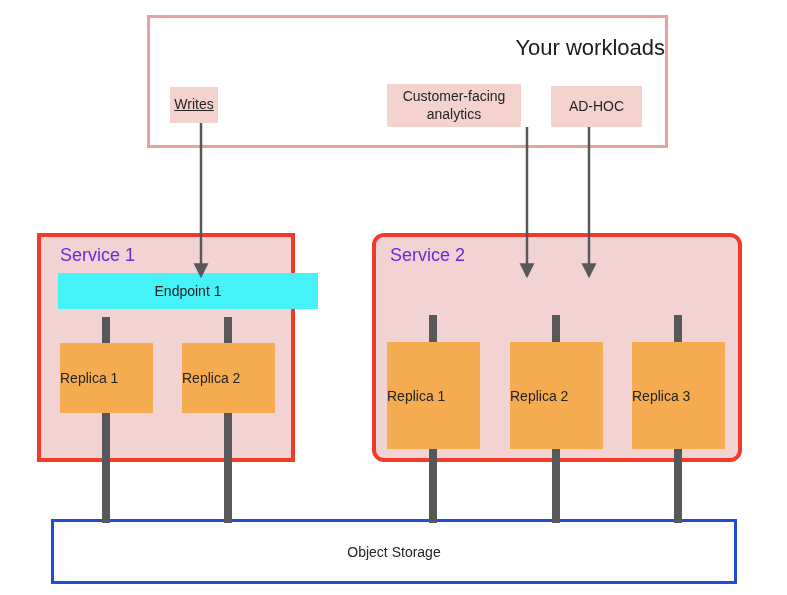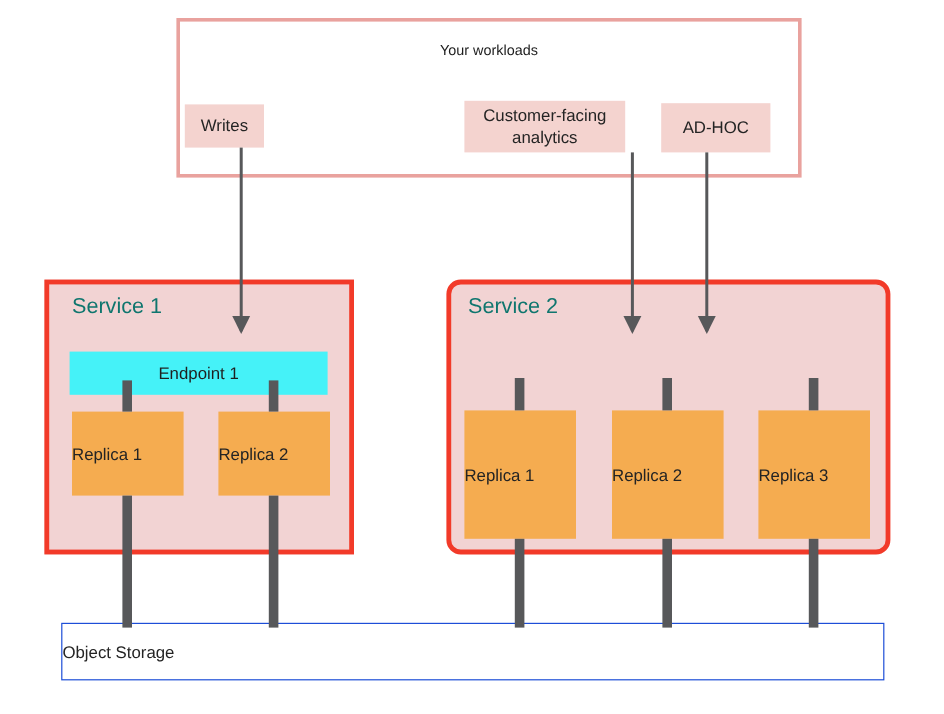--- a/index.html
+++ b/index.html
@@ -14,72 +14,72 @@
   }
   .abs { position: absolute; box-sizing: border-box; }
 
   
   .workloads-box {
     left: 147px; top: 15px; width: 521px; height: 133px;
     border: 3px solid #e9a29e; background: #ffffff;
   }
   .workloads-title {
     position: absolute; left: 0; top: 17px; width: 100%;
-    text-align: center; font-size: 12px; color: #1c1c1c;
+    text-align: right; font-size: 22px; color: #1c1c1c;
   }
   .chip {
     position: absolute; box-sizing: border-box;
     background: #f4d3cf; color: #242424;
     display: flex; align-items: center; justify-content: center;
     text-align: center; font-size: 14px; line-height: 1.25;
   }
-  .chip-writes    { left: 4px;  top: 69px; width: 66px;  height: 36px; }
+  .chip-writes    { left: 20px;  top: 69px; width: 48px;  height: 36px; text-decoration: underline; }
   .chip-analytics { left: 237px; top: 66px; width: 134px; height: 43px; }
   .chip-adhoc     { left: 401px; top: 68px; width: 91px;  height: 41px; }
 
   
   .service-box {
     border: 4px solid #f23a29; background: #f2d3d3;
   }
   .service1 { left: 37px;  top: 233px; width: 258px; height: 229px; }
   .service2 { left: 372px; top: 233px; width: 370px; height: 229px; border-radius: 12px; }
   .service-label {
-    position: absolute; font-size: 18px; color: #0f766e;
+    position: absolute; font-size: 18px; color: #6d28d9;
   }
   .service1 .service-label { left: 19px; top: 8px; }
   .service2 .service-label { left: 14px; top: 8px; }
 
   .endpoint {
     position: absolute; box-sizing: border-box;
     background: #45f2f8; color: #1f1f1f;
     display: flex; align-items: center; justify-content: center;
     font-size: 14px;
   }
-  .endpoint1 { left: 17px; top: 56px; width: 215px; height: 36px; }
+  .endpoint1 { left: 17px; top: 36px; width: 260px; height: 36px; }
   .endpoint2 { left: 12px; top: 45px; width: 347px; height: 33px; }
 
   .replica {
     position: absolute; box-sizing: border-box;
     background: #f5ac50; color: #242424;
     display: flex; align-items: center; 
     font-size: 14px;
   }
   .service1 .replica { width: 93px; height: 70px; top: 106px; }
   .s1-r1 { left: 19px; }
   .s1-r2 { left: 141px; }
   .service2 .replica { width: 93px; height: 107px; top: 105px; }
   .s2-r1 { left: 11px; }
   .s2-r2 { left: 134px; }
   .s2-r3 { left: 256px; }
 
   
   .storage-box {
-    left: 51px; top: 519px; width: 686px; height: 48px;
-    border: 1px solid #1d4ed8; background: #ffffff;
-    display: flex; align-items: center; justify-content: flex-start;
+    left: 51px; top: 519px; width: 686px; height: 65px;
+    border: 3px solid #1d4ed8; background: #ffffff;
+    display: flex; align-items: center; justify-content: center;
     font-size: 14px; color: #242424;
   }
 
   
   .connector { position: absolute; width: 8px; background: #57585a; }
   .cn-s1a-up  { left: 102px; top: 317px; height: 26px; }
   .cn-s1b-up  { left: 224px; top: 317px; height: 26px; }
   .cn-s2a-up  { left: 429px; top: 315px; height: 27px; }
   .cn-s2b-up  { left: 552px; top: 315px; height: 27px; }
   .cn-s2c-up  { left: 674px; top: 315px; height: 27px; }

